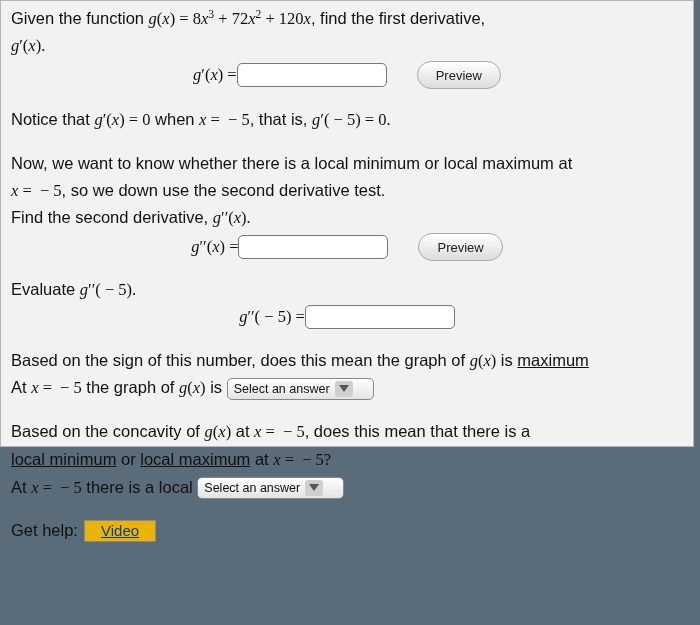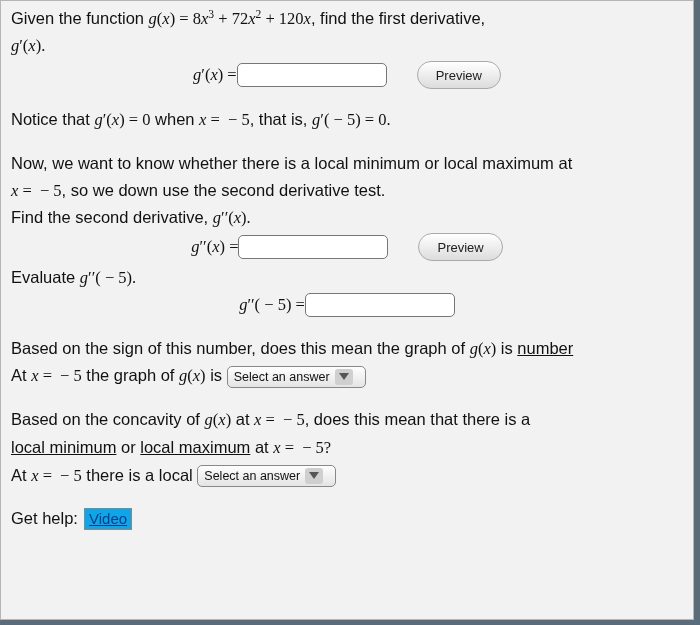--- a/index.html
+++ b/index.html
@@ -11,31 +11,31 @@
     width: 700px;
     height: 625px;
     overflow: hidden;
   }
   .panel {
     background: #f2f2f2;
     border: 1px solid #b5b5b5;
     margin: 0 6px 0 0;
     padding: 4px 10px 10px 10px;
     width: 694px;
-    height: 620px;
+    height: 447px;
     font-size: 16.5px;
     line-height: 1.5;
     color: #111;
   }
   .math { font-family: "Times New Roman", Times, serif; }
   .fn { font-style: italic; }
   .sup { font-size: 0.7em; vertical-align: super; font-style: normal; }
   .row { margin: 0 0 2px 0; }
   .block { margin-top: 18px; }
-  .block2 { margin-top: 4px; }
+  .block2 { margin-top: 16px; }
   .input-line { display: flex; align-items: center; margin-top: 2px; justify-content: center; }
   input.text {
     height: 24px;
     width: 150px;
     border: 1px solid #777;
     border-radius: 5px;
     background: #fff;
     font-size: 14px;
     padding: 0 6px;
   }
@@ -51,41 +51,41 @@
     margin-left: 30px;
   }
   .select {
     display: inline-flex;
     align-items: center;
     height: 22px;
     border: 1px solid #888;
     border-radius: 5px;
     background: linear-gradient(#fefefe, #e4e4e4);
     font-size: 12.5px;
-    padding: 0 12px 0 6px;
+    padding: 0 20px 0 6px;
     cursor: pointer;
     vertical-align: middle;
   }
   .select .arrow {
     display: inline-flex;
     align-items: center;
     justify-content: center;
     width: 18px;
     height: 16px;
     background: #cfcfcf;
     border-radius: 3px;
     margin-left: 5px;
   }
   .select .arrow svg { width: 10px; height: 8px; }
   .underline { text-decoration: underline; }
   .help-row { margin-top: 18px; display:flex; align-items:center; gap:6px;}
   .video-link {
-    background: #0ea5e9;
+    background: #eab308;
     border: 1px solid #888;
-    padding: 1px 4px;
+    padding: 1px 16px;
     color: #0a3f8a;
     text-decoration: underline;
     font-size: 15px;
     cursor: pointer;
     line-height: 1.2;
   }
   .spacer-wide { display:inline-block; width: 4px; }
 </style>
 </head>
 <body>
@@ -128,21 +128,21 @@
       <span>Evaluate </span><span class="math"><span class="fn">g</span>′′( − 5).</span>
     </div>
     <div class="input-line">
       <span class="math"><span class="fn">g</span>′′( − 5) = </span>
       <input class="text" type="text" style="">
     </div>
   </div>
 
   <div class="block">
     <div class="row">
-      <span>Based on the sign of this number, does this mean the graph of </span><span class="math"><span class="fn">g</span>(<span class="fn">x</span>)</span><span> is </span><span class="underline">number</span>
+      <span>Based on the sign of this number, does this mean the graph of </span><span class="math"><span class="fn">g</span>(<span class="fn">x</span>)</span><span> is </span><span class="underline">maximum</span>
     </div>
     <div class="row">
       <span>At </span><span class="math"><span class="fn">x</span> = <span class="spacer-wide"></span>− 5</span><span> the graph of </span><span class="math"><span class="fn">g</span>(<span class="fn">x</span>)</span><span> is </span>
       <span class="select">
         <span>Select an answer</span>
         <span class="arrow">
             <svg viewBox="0 0 10 8">
               <polygon points="0,0 10,0 5,7" fill="#555"></polygon>
             </svg>
           </span>

